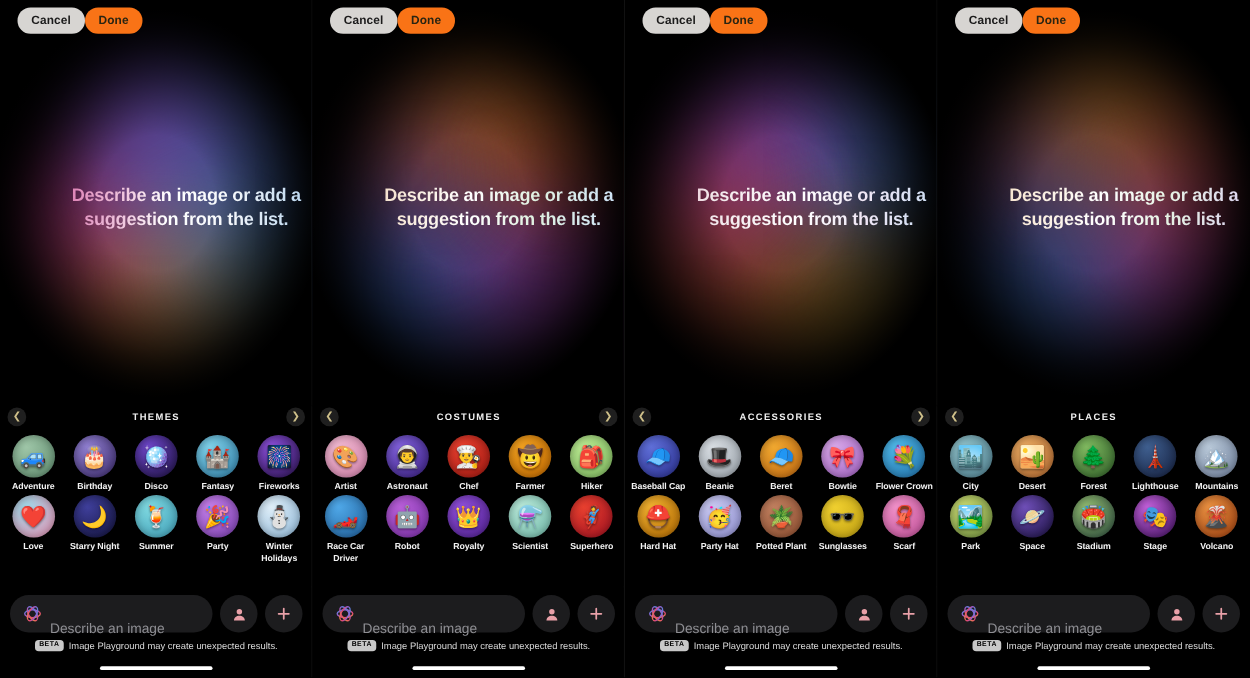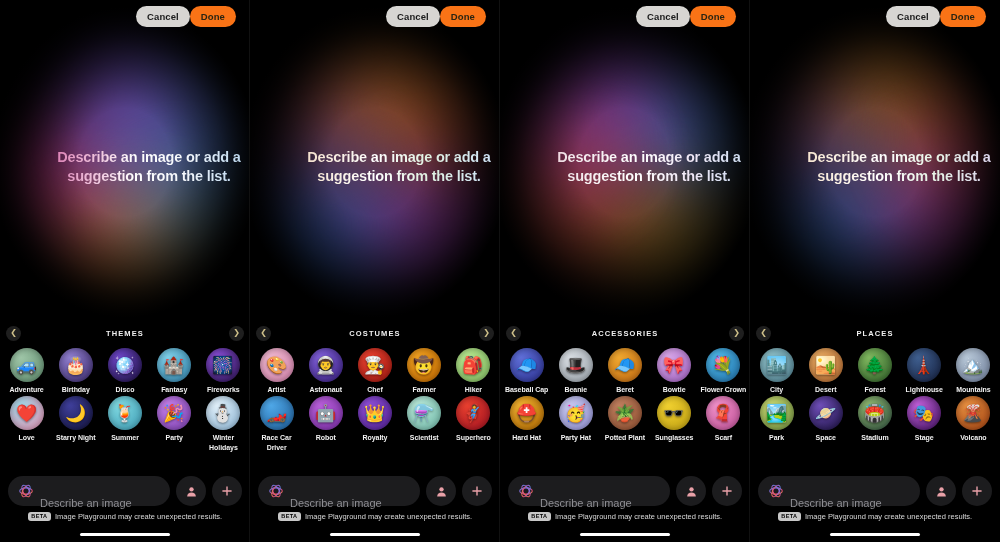--- a/index.html
+++ b/index.html
@@ -60,21 +60,21 @@
   .p4 .b5 { left: 15px;  top: 75px;  width: 110px; height: 120px; background: #7a3f8a; opacity:.38; }
 
   .vignette {
     position: absolute; left:0; top:0; width:250px; height:325px;
     background: radial-gradient(ellipse 58% 52% at 50% 50%, rgba(0,0,0,0) 32%, rgba(0,0,0,.55) 68%, #000 92%);
   }
 
   
   .topbar {
     position: absolute; left: 0; top: 0; width: 250px; height: 32px;
-    display: flex; align-items: center; justify-content: flex-end;
+    display: flex; align-items: center; justify-content: flex-start;
     padding: 0 14px; z-index: 6;
   }
   .pill {
     border: none; border-radius: 11px;
     font-size: 9.5px; font-weight: 700;
     font-family: "Liberation Sans", sans-serif;
     padding: 5px 11px; cursor: pointer; letter-spacing: .1px;
   }
   .pill-cancel { background: #d7d5d2; color: #1b1b1b; }
   .pill-done   { background: #f97316; color: #2a2512; }

